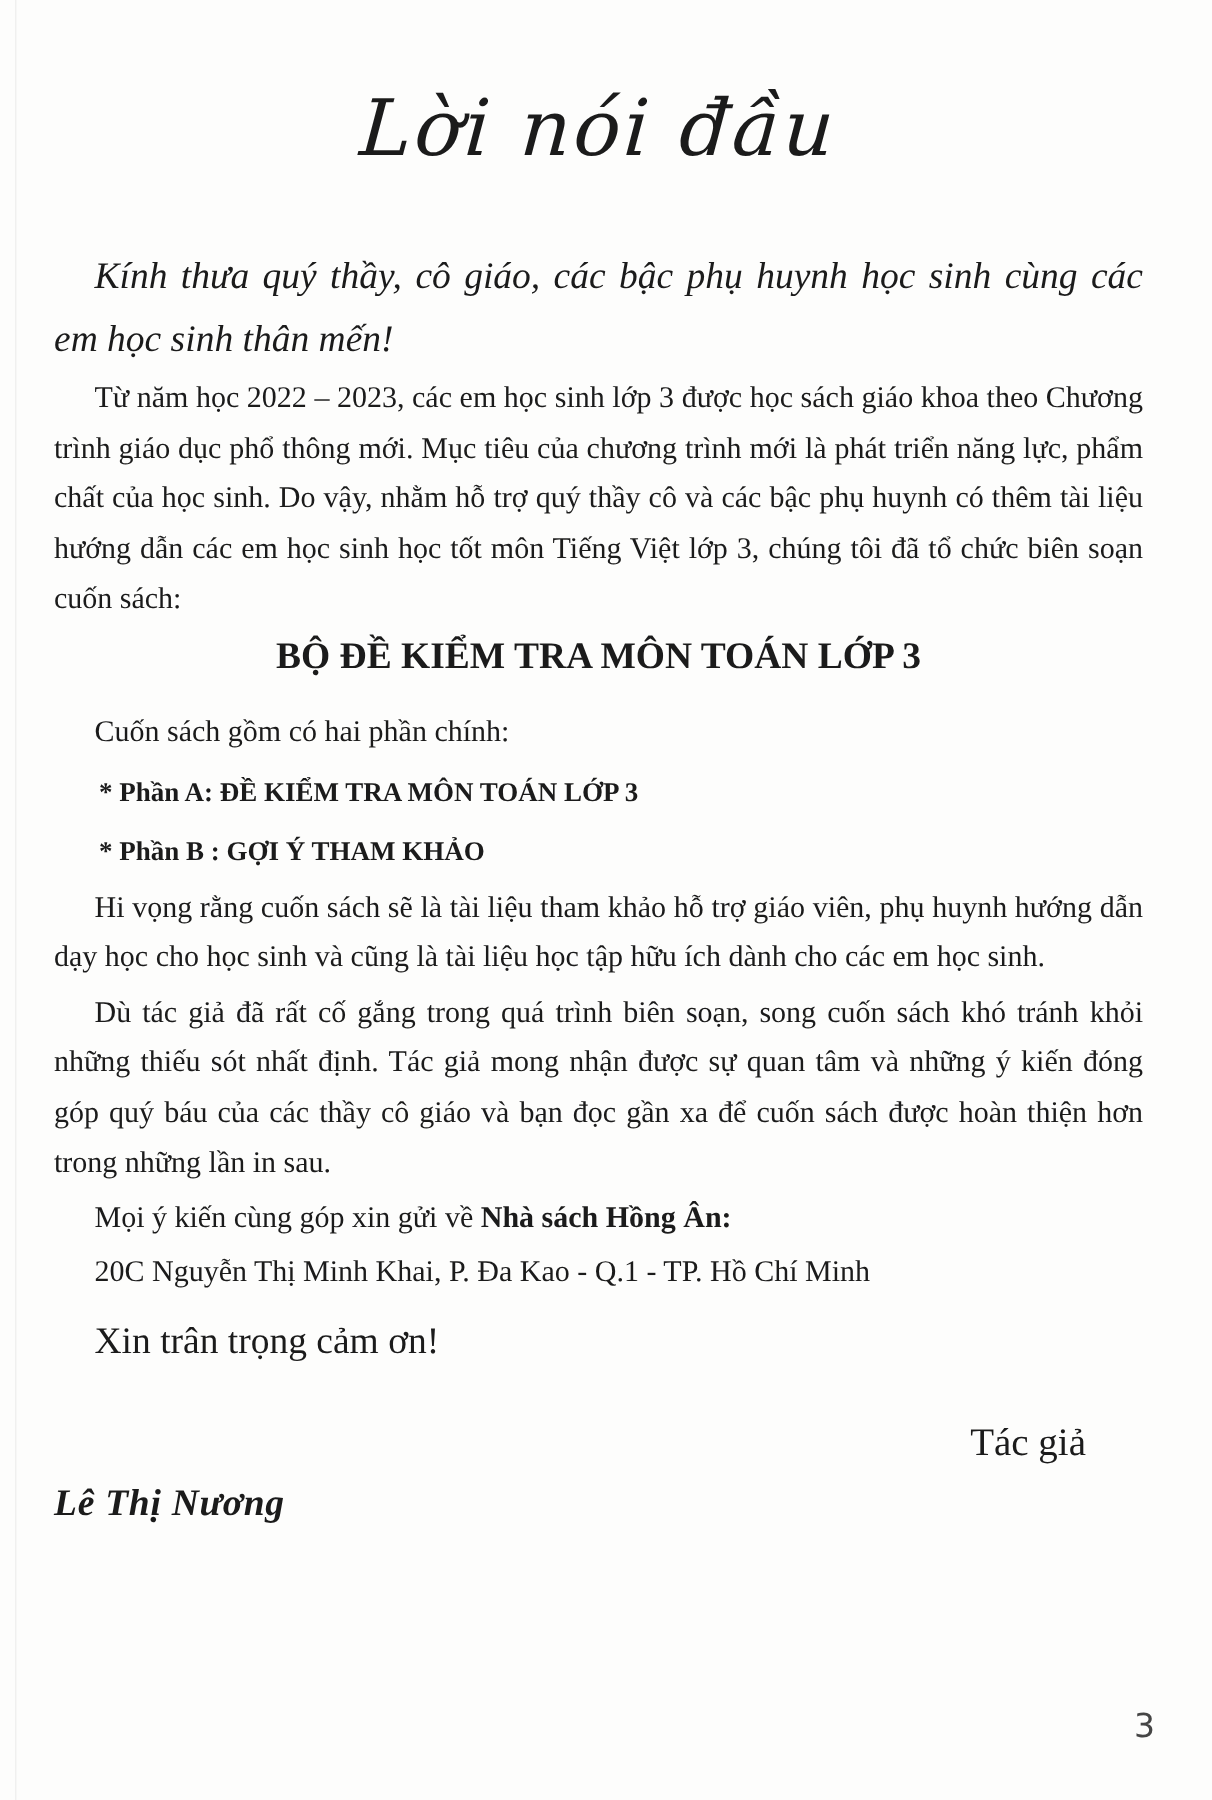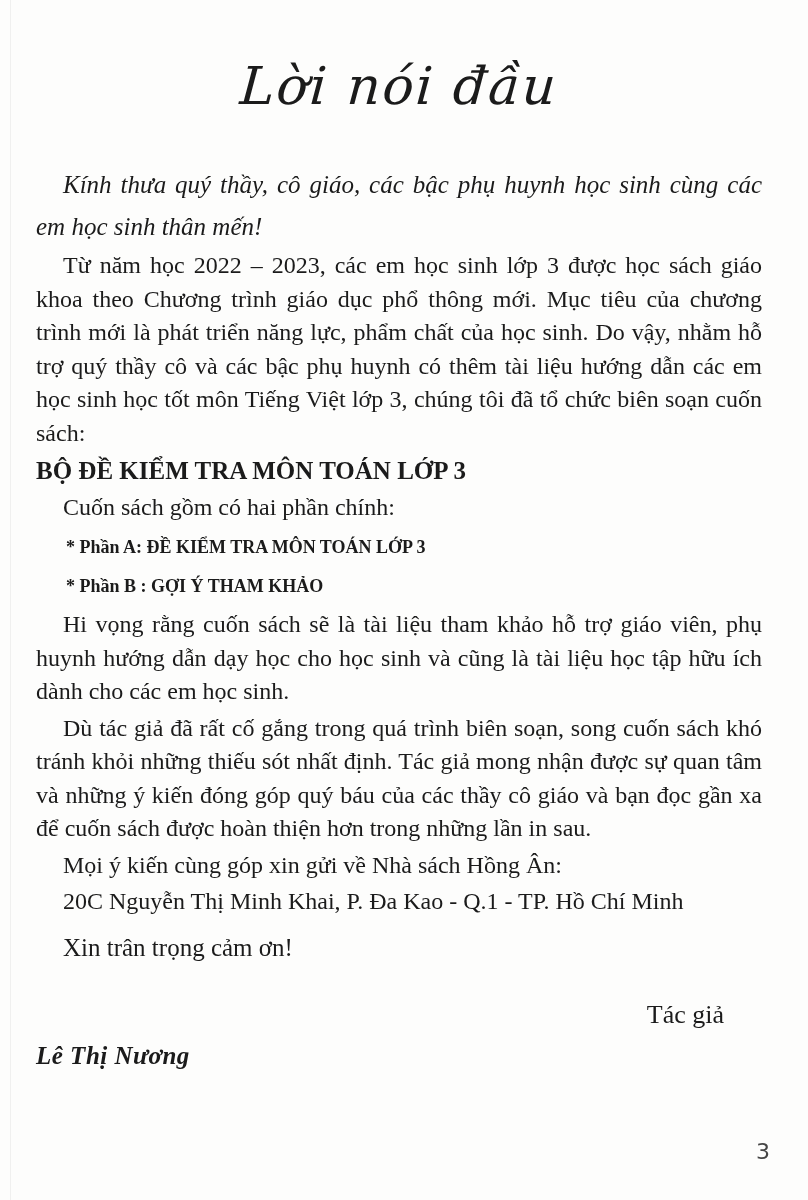--- a/index.html
+++ b/index.html
@@ -33,54 +33,54 @@
     font-family: "DejaVu Serif", serif;
     font-style: italic;
     font-weight: 500;
     font-size: 52px;
     line-height: 72px;
     letter-spacing: 2px;
     transform: skewX(-4deg);
   }
   p {
     margin: 0;
-    font-size: 24px;
+    font-size: 20px;
     line-height: 33.5px;
     text-align: justify;
     text-indent: 27px;
   }
   .greeting {
     margin-top: 42px;
     font-style: italic;
     font-size: 25px;
     line-height: 42px;
     font-family: Liberation Serif, serif;
   }
   .intro { margin-top: 1px; }
   .book-title {
     margin-top: 3px;
-    text-align: left;
+    text-align: center;
     text-indent: 0;
     font-weight: bold;
     font-size: 25px;
     line-height: 36px;
   }
-  .parts-intro { margin-top: 0; line-height: 36px; }
+  .parts-intro { margin-top: 14px; line-height: 36px; }
   .part-line {
     margin: 5px 0 5px 30px;
     text-indent: 0;
     text-align: left;
     font-weight: bold;
     font-size: 18px;
     line-height: 34px;
   }
   .hope { margin-top: 3px; }
   .apology { margin-top: 3px; }
   .single { line-height: 34.5px; margin-top: 2px; }
-  .b { font-weight: normal; }
+  .b { font-weight: bold; }
   .thanks {
     margin-top: 12px;
     font-size: 25px;
   }
   .signature {
     margin-top: 34px;
     text-align: right;
   }
   .sig-role {
     font-size: 26px;

